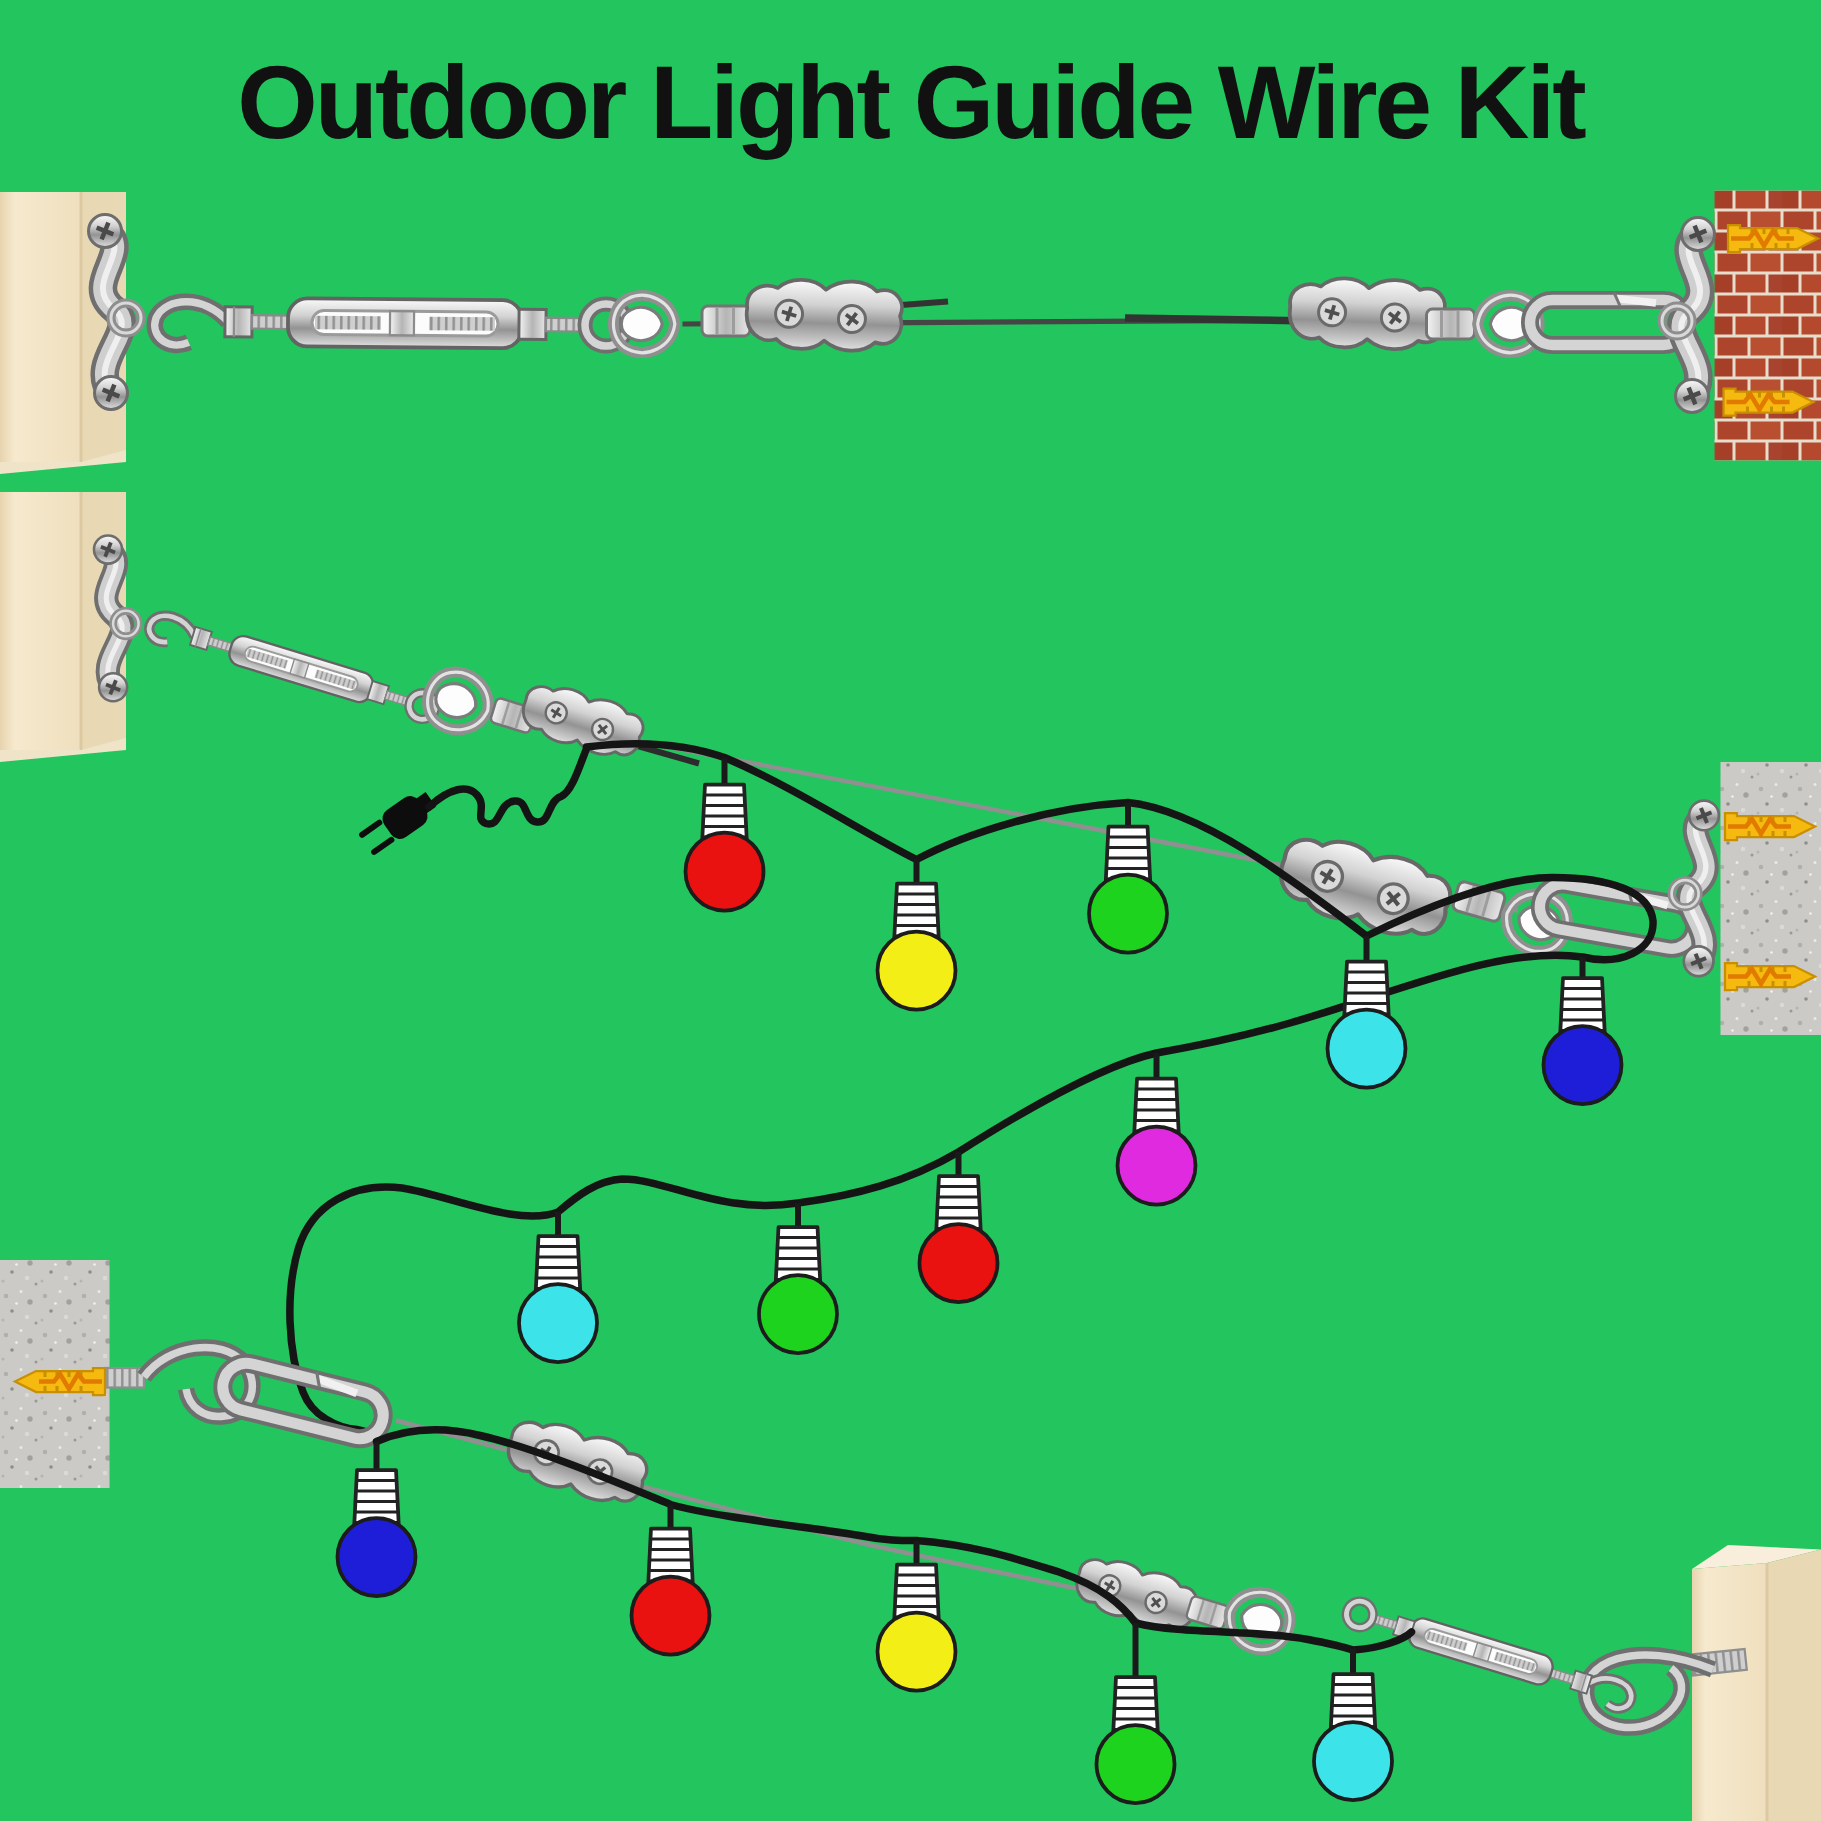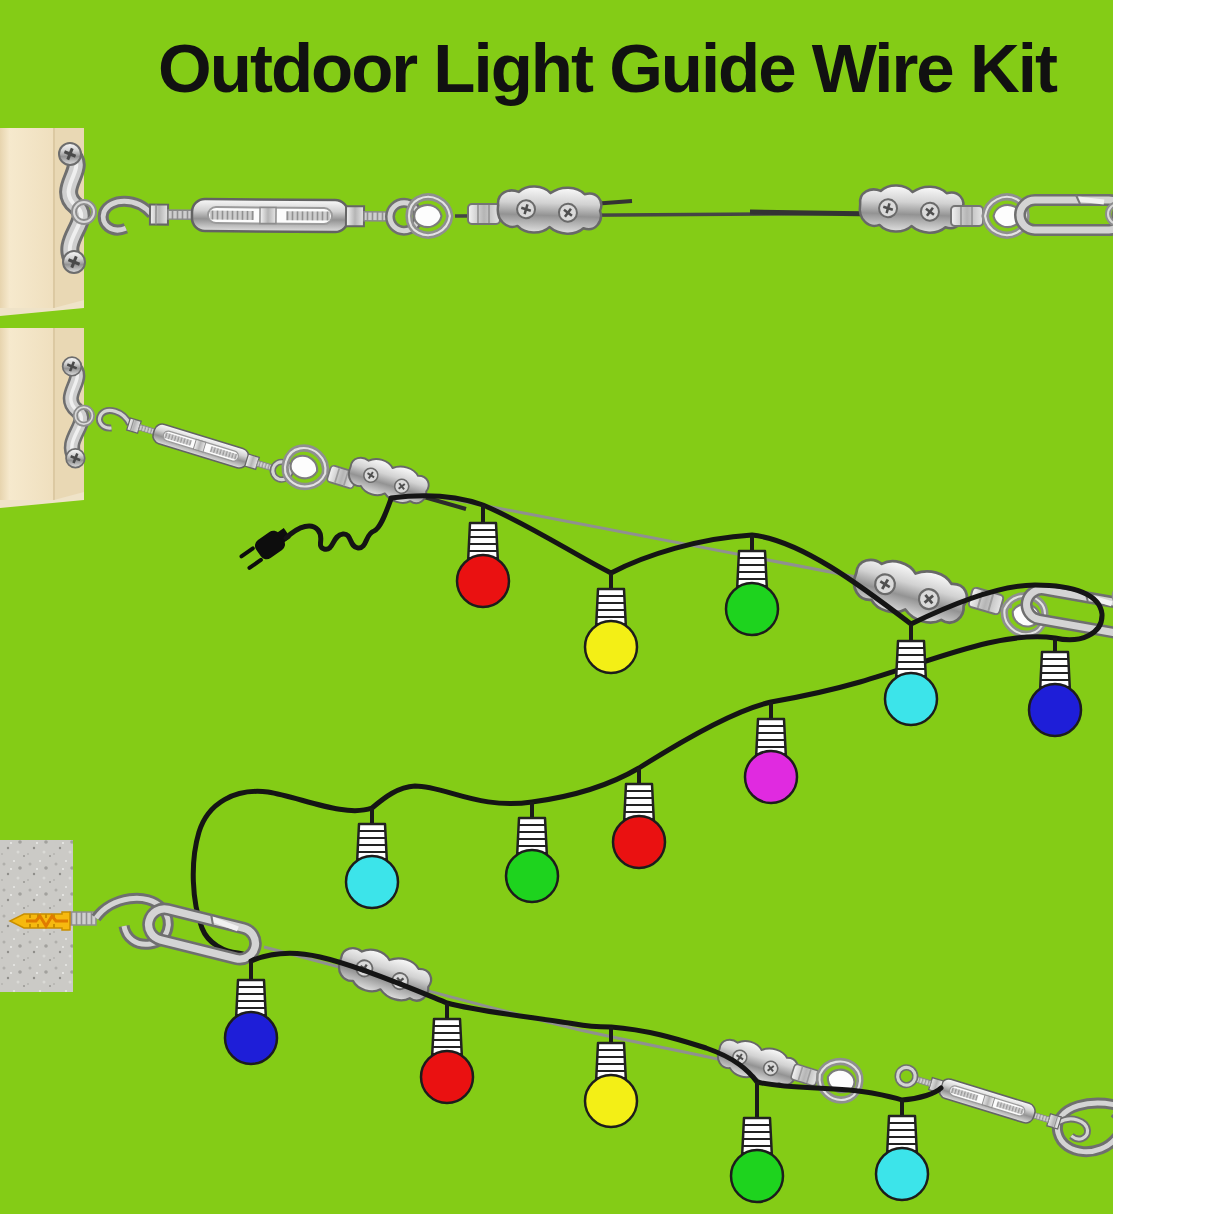--- a/index.html
+++ b/index.html
@@ -1,16 +1,16 @@
 <!DOCTYPE html>
 <html><head>
 <meta charset="utf-8">
 <style>
   html,body{margin:0;padding:0;background:#ffffff;}
-  #canvas{position:relative;width:1113px;height:1214px;background:#84cc16;overflow:hidden;
+  #canvas{position:relative;width:1214px;height:1214px;background:#22c55e;overflow:hidden;
           font-family:"Liberation Sans", sans-serif;}
   svg{position:absolute;left:0;top:0;}
   .title-text{font-family:"Liberation Sans", sans-serif;font-weight:bold;letter-spacing:-2px;}
 </style>
 </head>
 <body>
 
 <div id="canvas">
 <svg width="1214" height="1214" viewBox="0 0 1214 1214">
   <defs>

